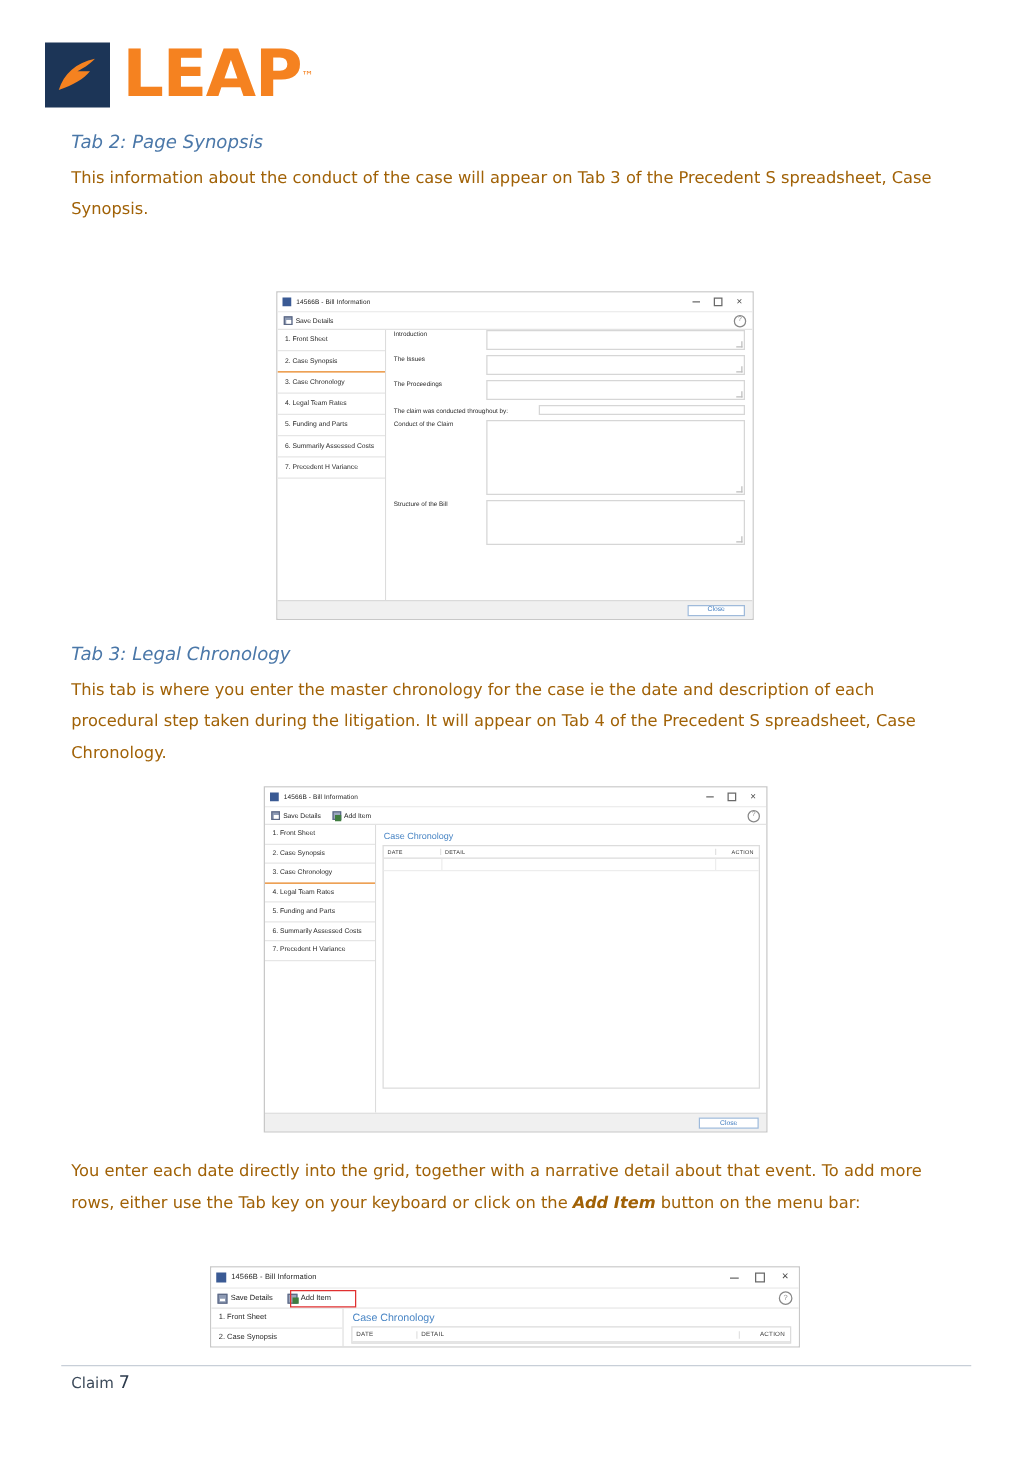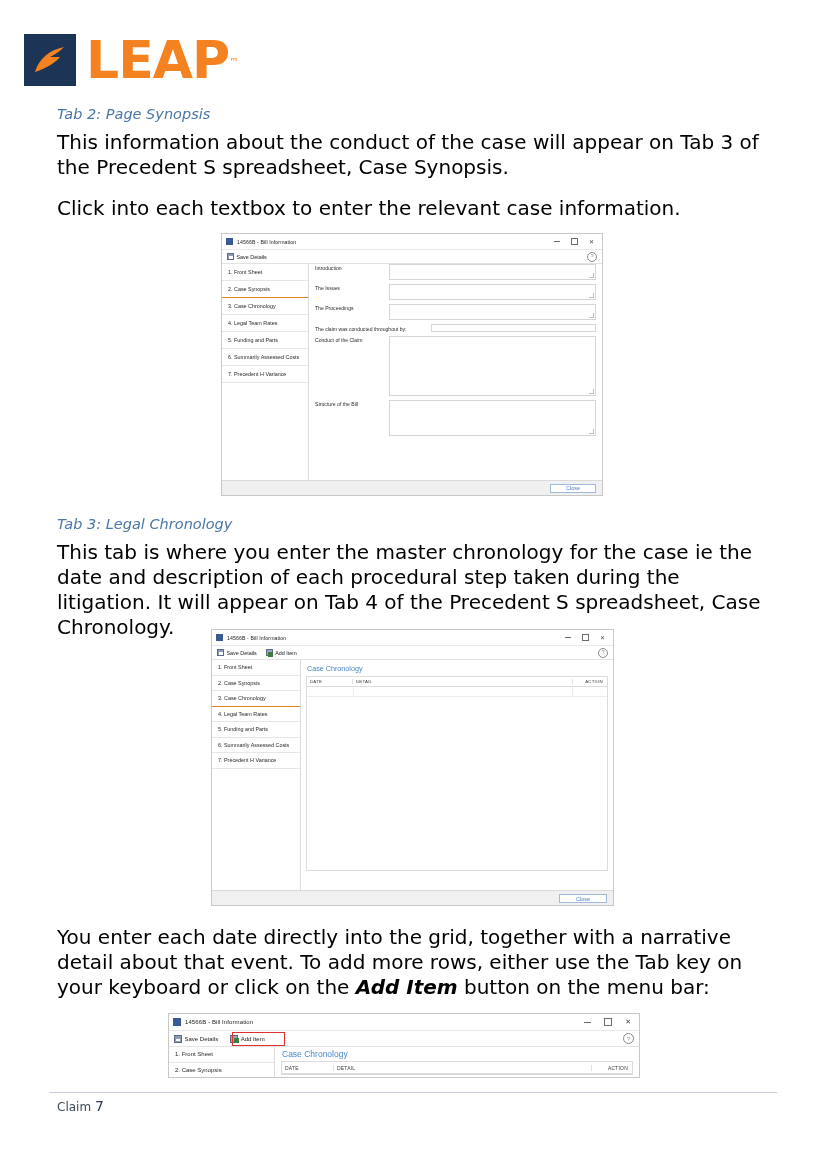--- a/index.html
+++ b/index.html
@@ -11,21 +11,21 @@
     position:relative;
     overflow:hidden;
   }
   .page{
     position:relative;
     width:826px;height:1169px;
     box-sizing:border-box;
   }
 
   
-  .logo-wrap{position:absolute;left:24px;top:34px;display:flex;align-items:center;}
+  .logo-wrap{position:absolute;left:36px;top:34px;display:flex;align-items:center;}
   .logo-mark{
     width:52px;height:52px;background:#1c3557;position:relative;flex:0 0 auto;
   }
   .logo-mark svg{position:absolute;left:9px;top:11px;}
   .logo-word{
     margin-left:10px;
     font-family:"DejaVu Sans", sans-serif;
     font-weight:bold;
     font-size:52px;
     letter-spacing:-1px;
@@ -41,23 +41,23 @@
   .subhead{
     position:absolute;left:57px;
     font-style:italic;
     color:#4a77a8;
     font-size:14.5px;
     font-family:"DejaVu Sans", sans-serif;
     white-space:nowrap;
   }
   .para{
     position:absolute;left:57px;
-    font-size:20px;
+    font-size:13px;
     line-height:25px;
-    color:#000000;
+    color:#a16207;
     font-family:"DejaVu Sans", sans-serif;
     width:715px;
   }
   .para b{font-weight:bold;font-style:italic;}
 
   
   .dlg{
     position:absolute;
     background:#ffffff;
     border:1px solid #c8c8c8;
@@ -210,21 +210,20 @@
       </svg>
     </div>
     <div class="logo-word">
       <span>LEAP</span>
       <span class="logo-tm">™</span>
     </div>
   </div>
 
   <div class="subhead" style="top:106px;">Tab 2: Page Synopsis</div>
   <div class="para" style="top:130px;">This information about the conduct of the case will appear on Tab 3 of the Precedent S spreadsheet, Case Synopsis.</div>
-  <div class="para" style="top:196px;">Click into each textbox to enter the relevant case information.</div>
 
   <div class="dlg" style="left:221px;top:233px;width:382px;height:263px;">
 
     <div class="dlg-title">
       <span class="dlg-ico"></span>
       <span class="dlg-ttl">14566B - Bill Information</span>
       <span class="win-btns">
         <span class="win-btn dash"></span>
         <span class="win-btn sq"></span>
         <span class="win-btn">✕</span>

